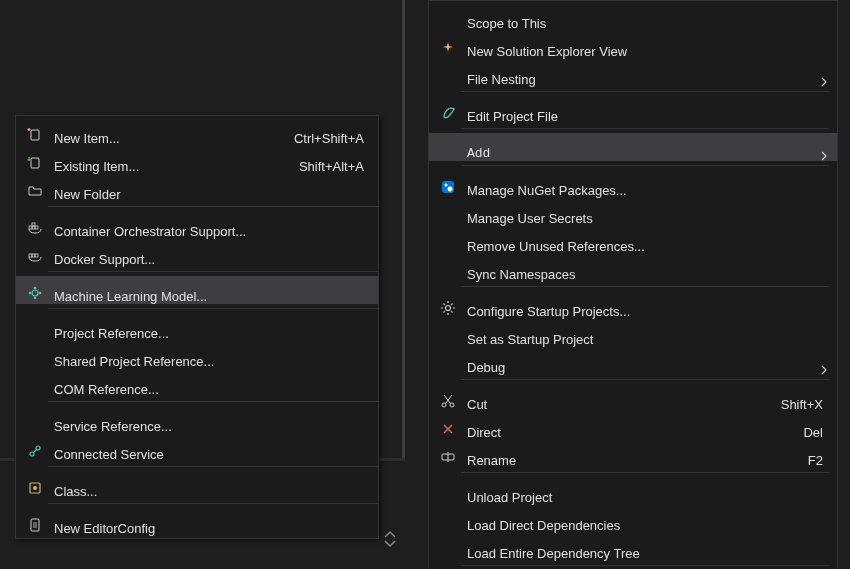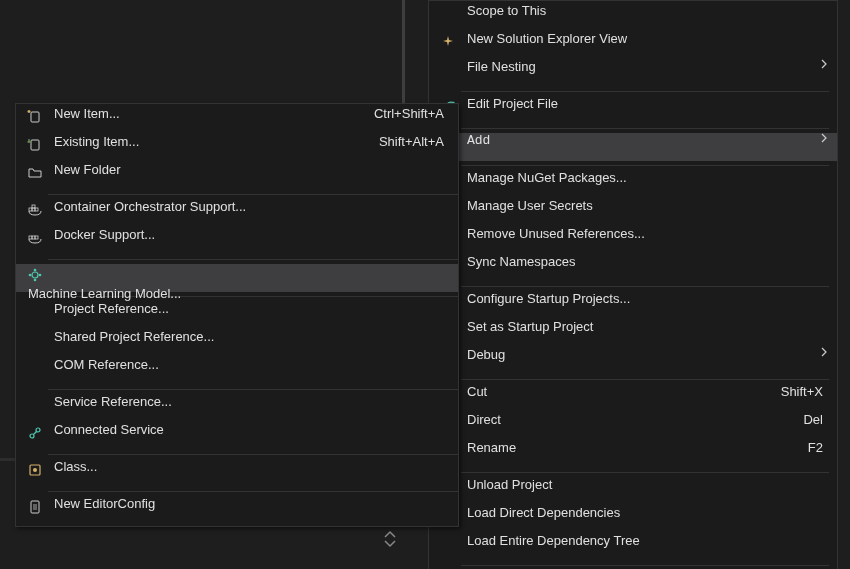--- a/index.html
+++ b/index.html
@@ -48,47 +48,46 @@
       gap: 2px;
     }
     .scroll-arrows span {
       width: 16px;
       height: 8px;
       display: block;
     }
     .submenu {
       position: absolute;
       left: 15px;
-      top: 103px;
-      width: 444px;
+      top: 115px;
+      width: 364px;
       background: #1b1b1c;
       border: 1px solid #333333;
       box-shadow: 2px 2px 4px rgba(0,0,0,0.5);
       padding: 2px 0;
     }
     .mainmenu {
       position: absolute;
       left: 428px;
       top: 0;
       width: 410px;
       background: #1b1b1c;
       border: 1px solid #333333;
       padding: 2px 0;
     }
     .menu-item {
       display: flex;
-      align-items: flex-start;
+      align-items: flex-end;
       height: 28px;
       padding: 0 6px;
       cursor: default;
       position: relative;
     }
     .menu-item.hover {
       background: #3e3e40;
-      flex-direction: column;
     }
     .menu-item.highlight {
       background: #3e3e40;
       font-family: Liberation Mono, monospace;
     }
     .icon-slot {
       width: 26px;
       height: 22px;
       display: flex;
       align-items: center;

